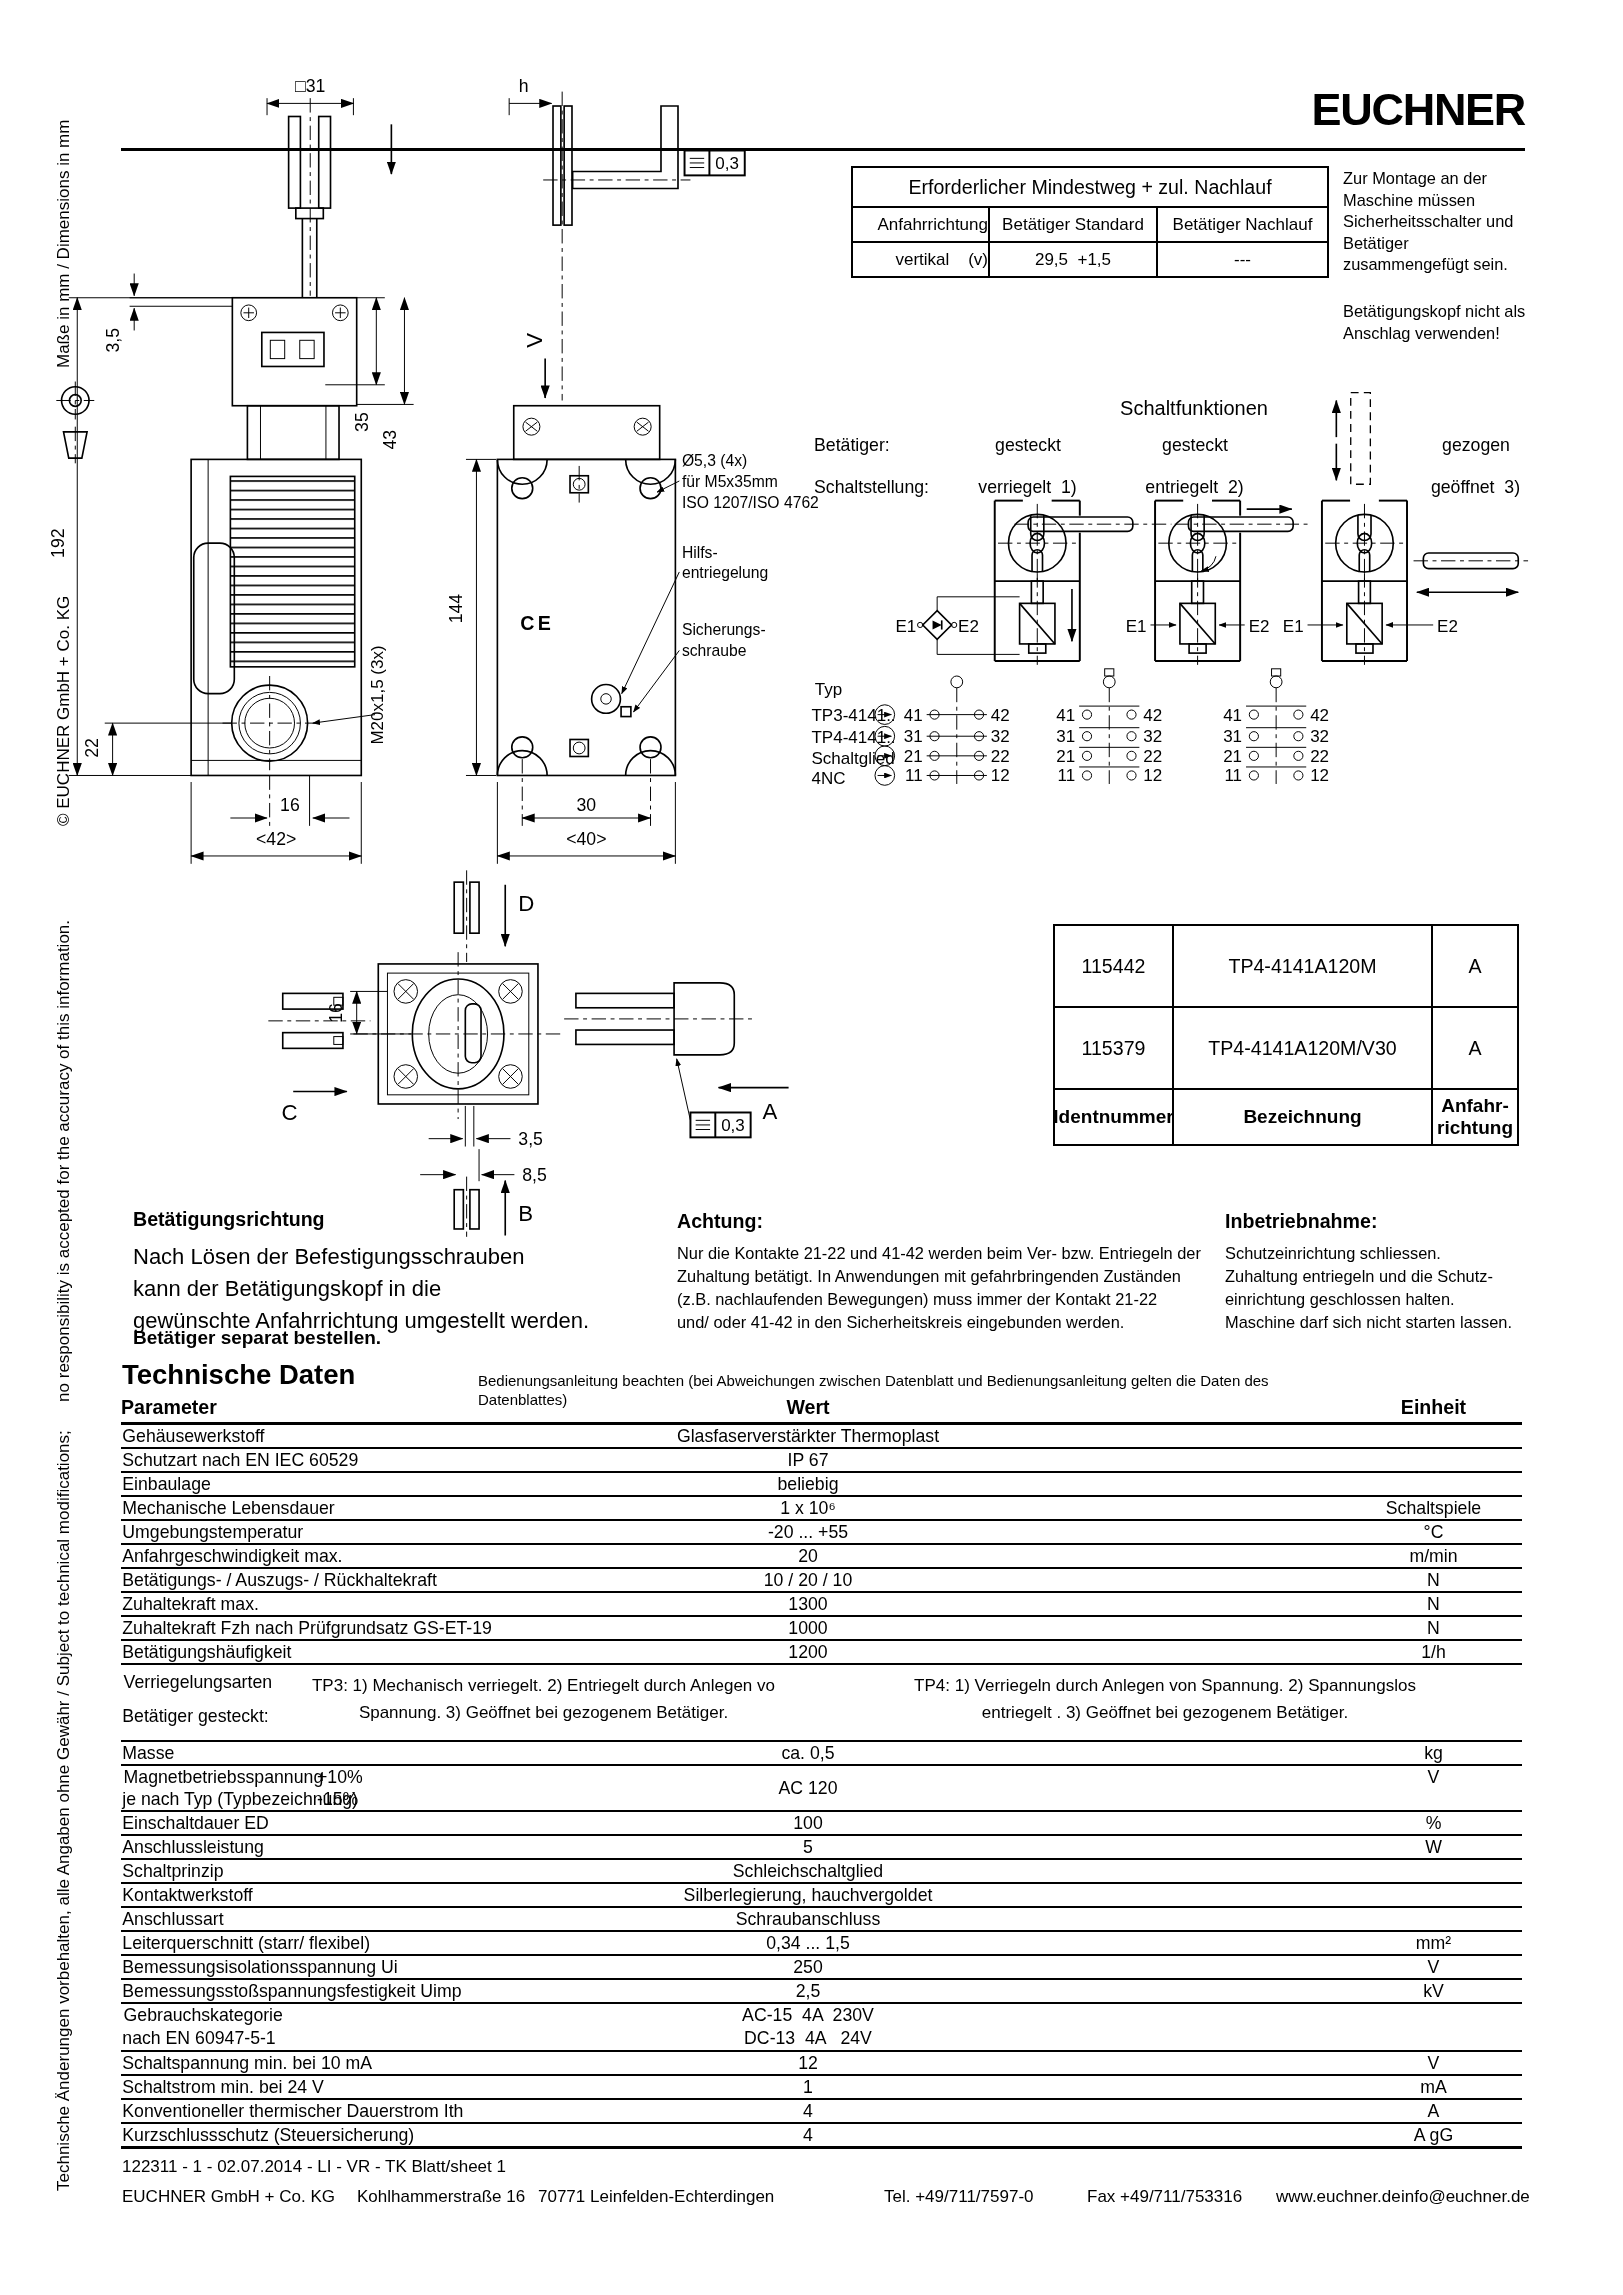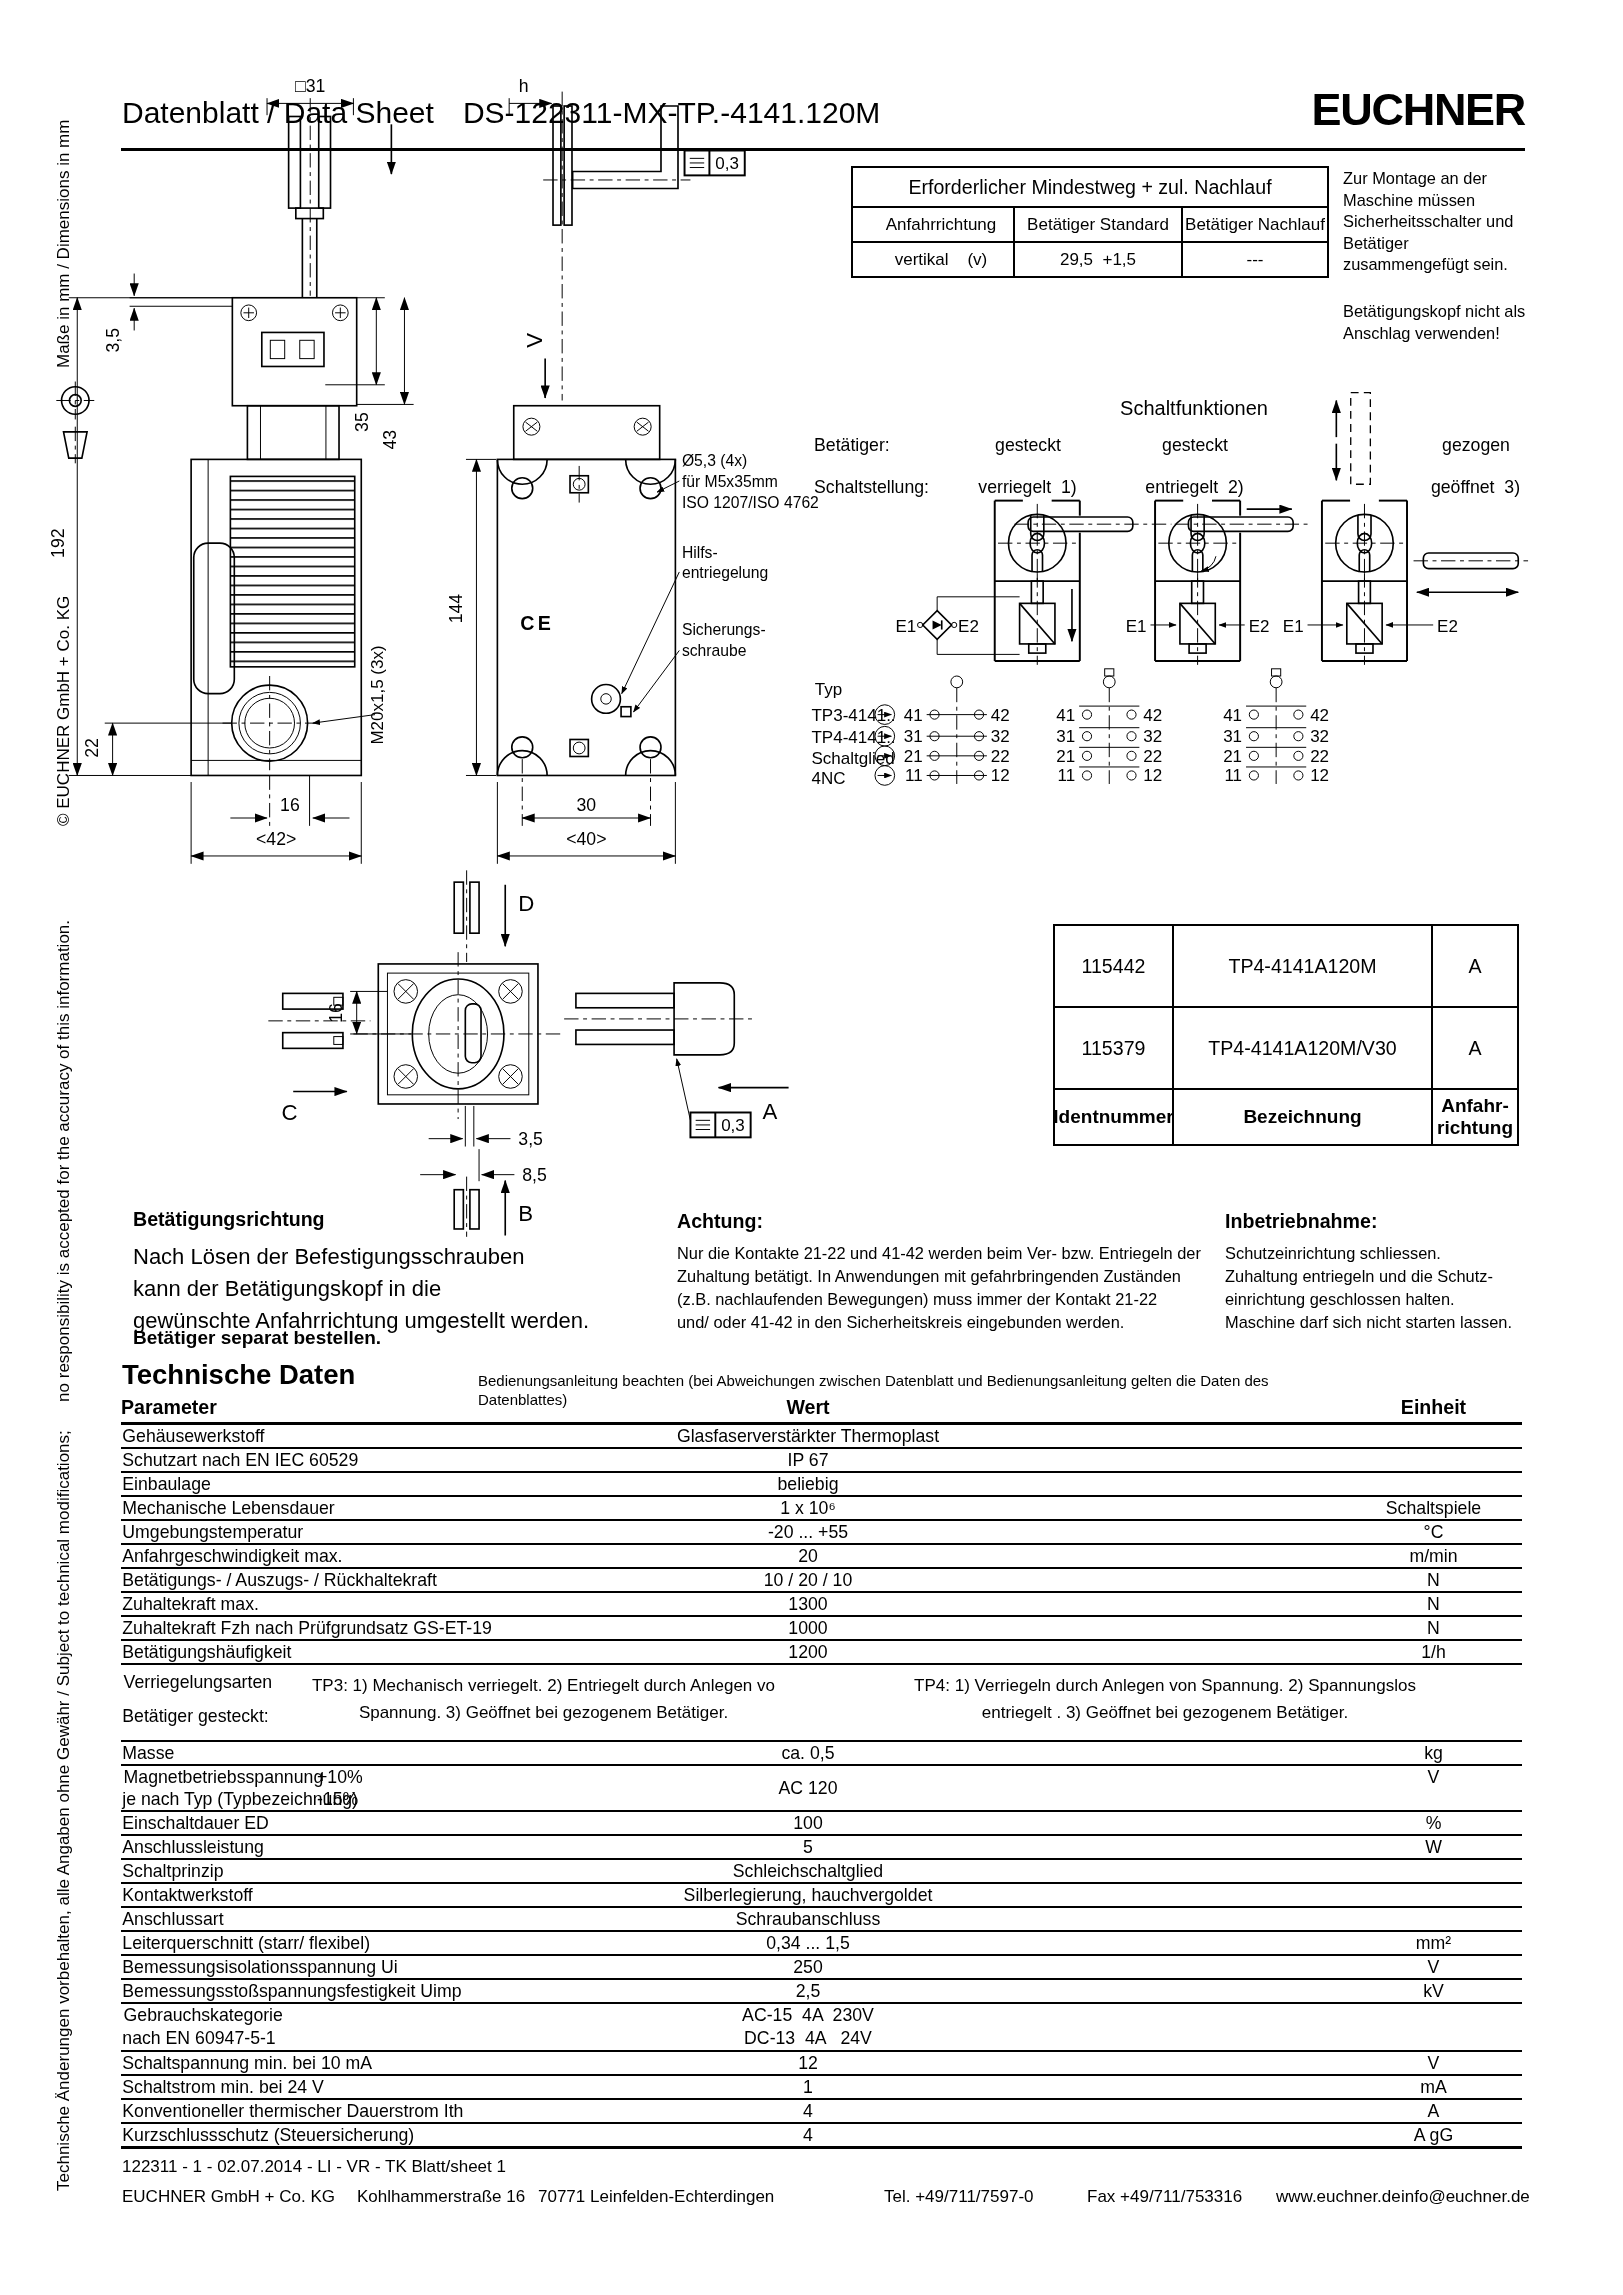--- a/index.html
+++ b/index.html
@@ -16,21 +16,21 @@
 
   
   .vt{position:absolute;transform:rotate(-90deg);transform-origin:0 0;white-space:pre;font-size:17px}
 
   
   #mw{left:851px;top:166px;width:478px;border:2px solid #000;box-sizing:border-box}
   #mw .mw-title{height:38px;line-height:38px;text-align:center;font-size:19.6px;border-bottom:2px solid #000}
   .mw-head,.mw-row{display:flex;height:33px}
   .mw-head{border-bottom:2px solid #000}
   .mw-hc,.mw-cell{font-size:17px;line-height:33px;text-align:center;white-space:pre;box-sizing:border-box}
-  .mwc0{width:162px;border-right:2px solid #000;text-align:center;padding-left:16px}
+  .mwc0{width:137px;border-right:2px solid #000;text-align:right;padding-left:16px}
   .mwc1{width:168px;border-right:2px solid #000}
   .mwc2{flex:1}
 
   #montage{left:1343px;top:168px;width:191px;font-size:16.4px;line-height:21.6px}
   #montage p{margin:0 0 25px 0}
 
   
   #sf-title{left:1024px;top:397px;width:340px;text-align:center;font-size:20px}
   .sf-label{font-size:17.7px}
   .sf-val{font-size:17.7px;text-align:center;white-space:pre}
@@ -526,21 +526,20 @@
         <text x="1898" y="1134" text-anchor="end" class="t26">31</text>
         <text x="2002" y="1134" class="t26">32</text>
         <text x="1898" y="1164" text-anchor="end" class="t26">21</text>
         <text x="2002" y="1164" class="t26">22</text>
         <text x="1898" y="1194" text-anchor="end" class="t26">11</text>
         <text x="2002" y="1194" class="t26">12</text>
       </g>
     </g>
   </svg>
 
-  <div class="abs" id="hdr-title"><span>Datenblatt / Data Sheet</span><span id="hdr-doc">DS-122311-MX-TP.-4141.120M</span></div>
   <div class="abs" id="logo">EUCHNER</div>
   <div class="abs" id="hdr-rule"></div>
 
   <div class="vt" style="left:54px;top:368px">Maße in mm / Dimensions in mm</div>
   <div class="vt" style="left:54px;top:826px">© EUCHNER GmbH + Co. KG</div>
   <div class="vt" style="left:54px;top:2191px">Technische Änderungen vorbehalten, alle Angaben ohne Gewähr / Subject to technical modifications;      no responsibility is accepted for the accuracy of this information.</div>
 
   <div class="abs" id="mw">
     <div class="mw-title">Erforderlicher Mindestweg + zul. Nachlauf</div>
     <div class="mw-head" id="mw-head">

